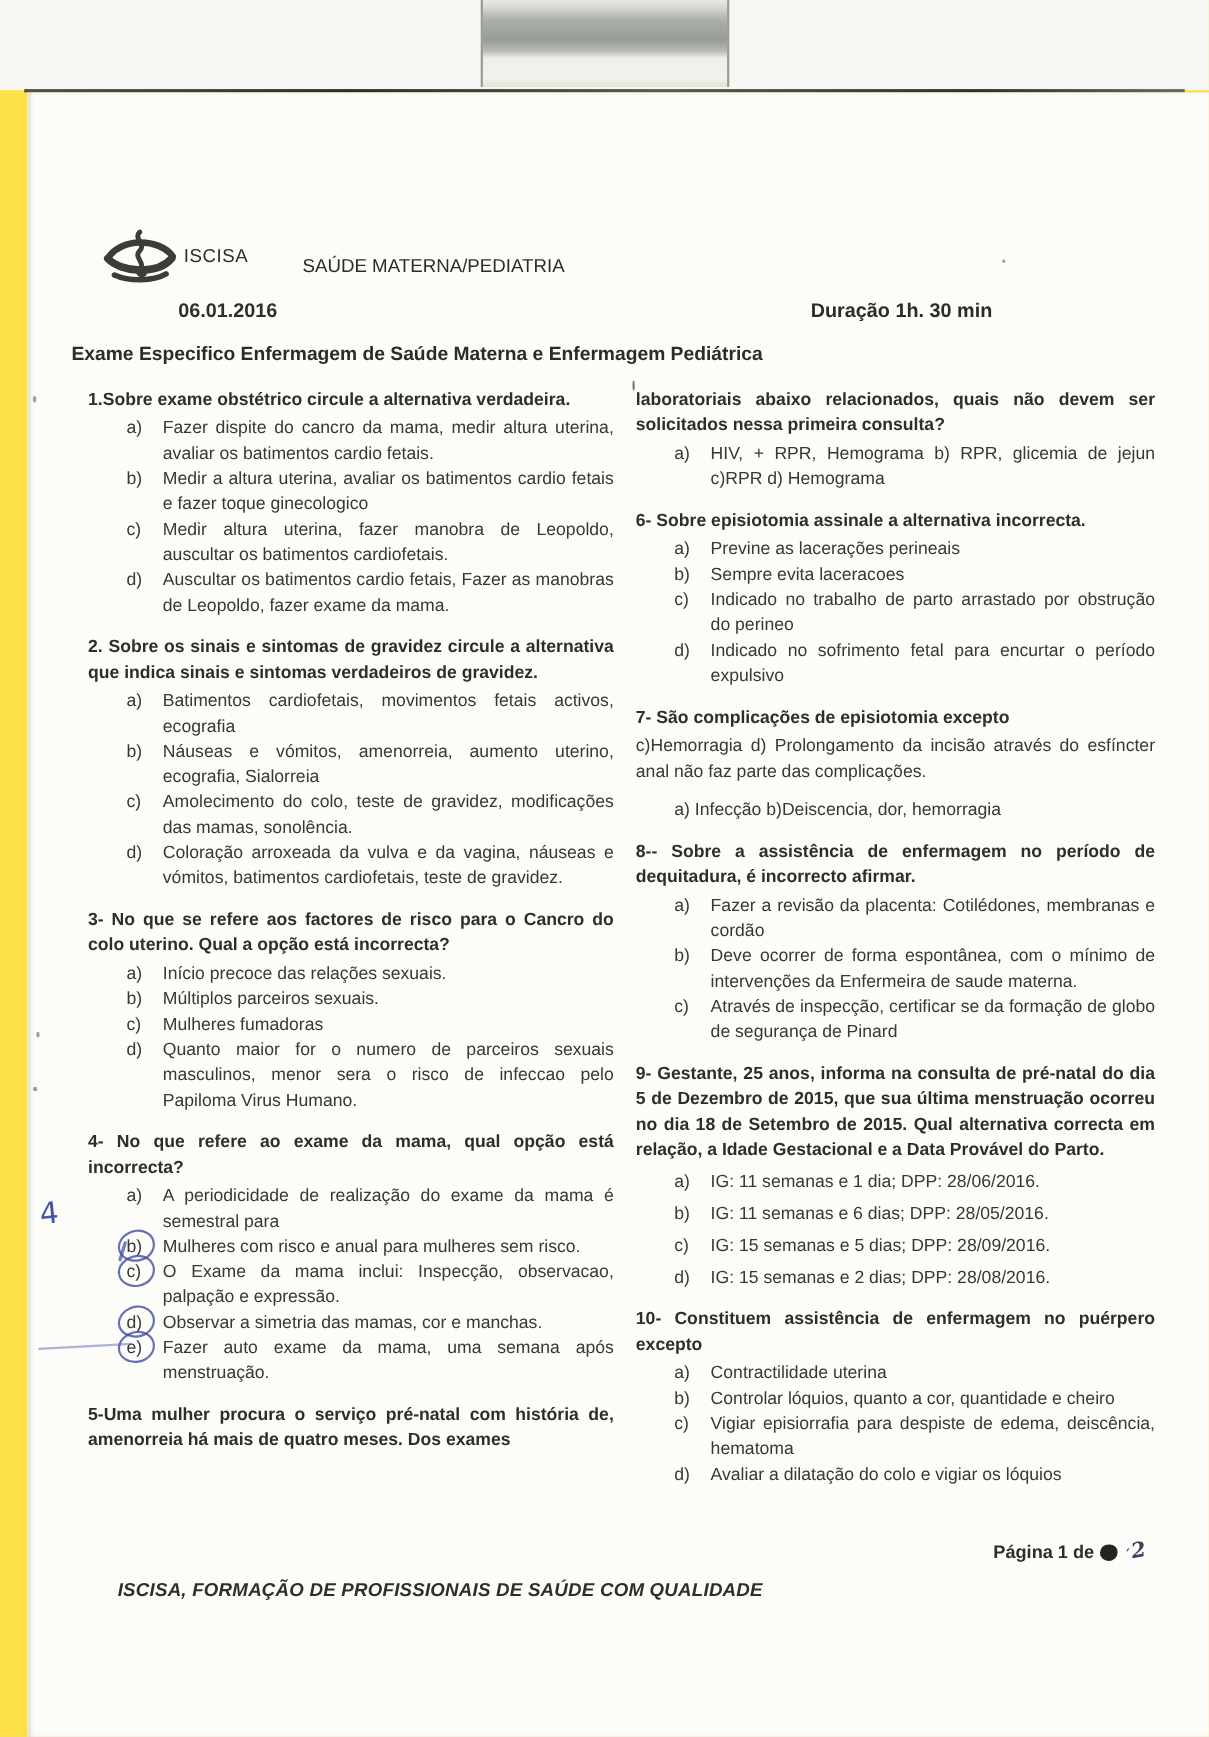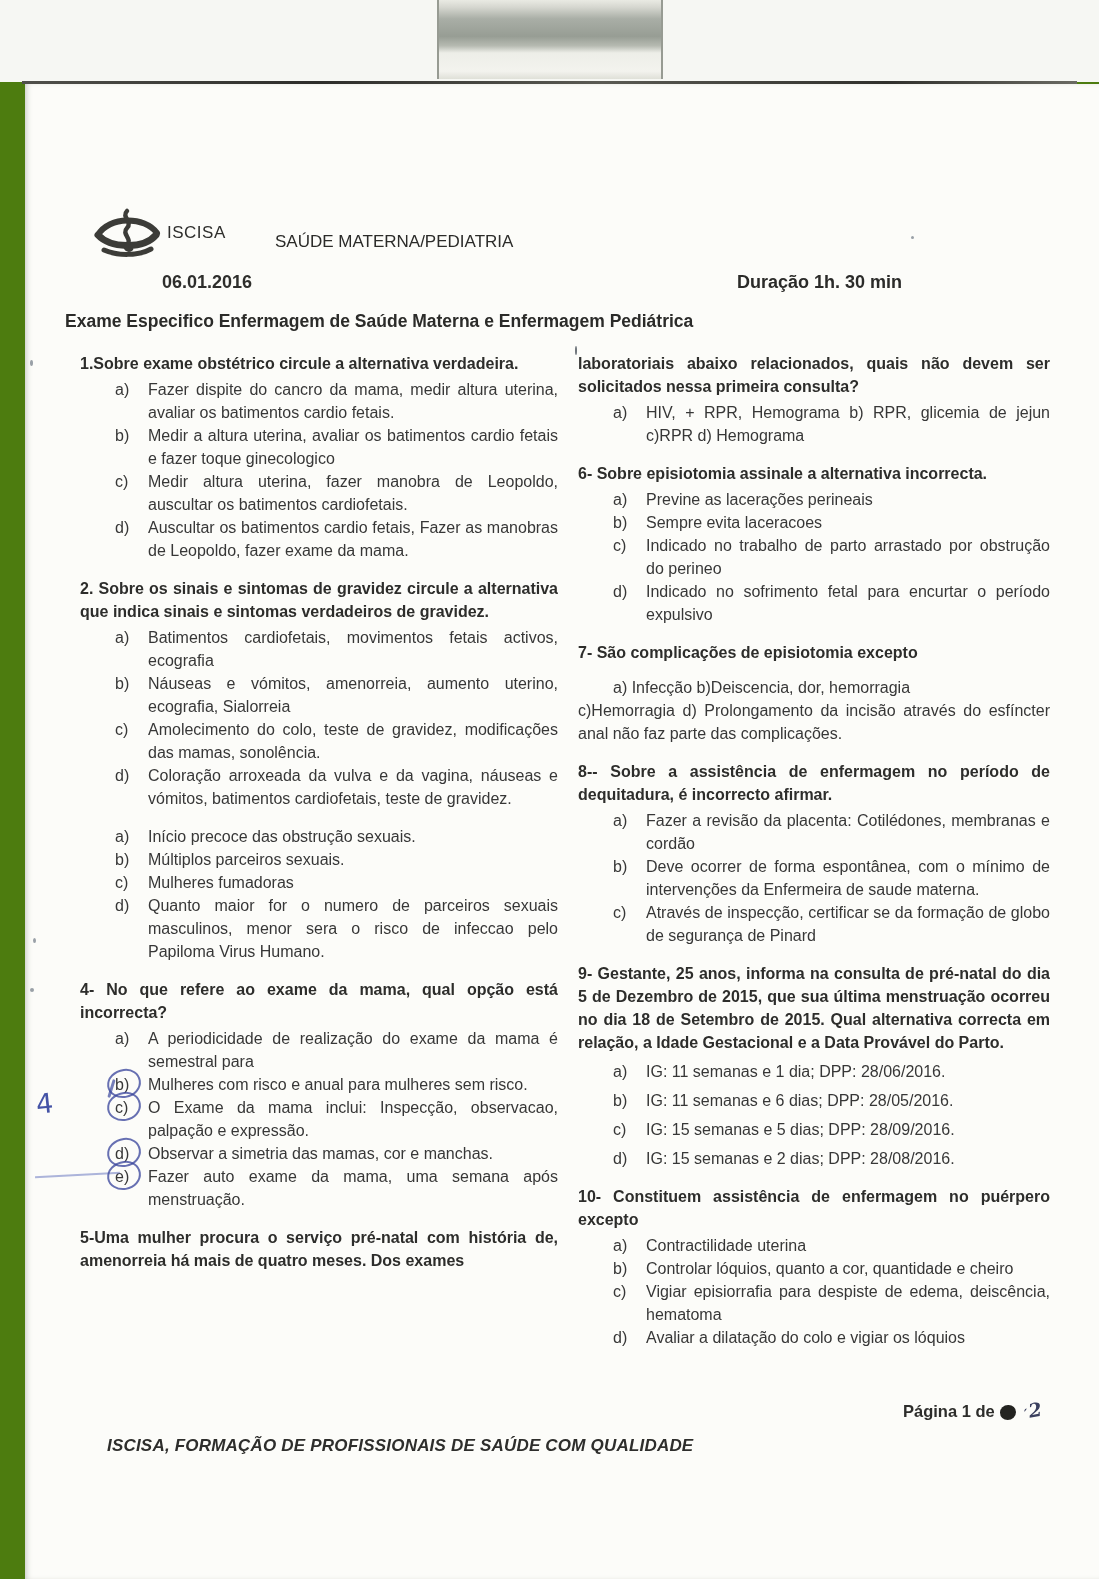--- a/index.html
+++ b/index.html
@@ -1,16 +1,16 @@
 <!DOCTYPE html>
 <html><head>
 <meta charset="utf-8">
 <style>
   html,body{margin:0;padding:0;background:#d9dcd5;}
-  .scan{position:relative;width:1099px;height:1579px;margin:0 auto;background:#4d7c0f;
+  .scan{position:relative;width:1099px;height:1579px;margin:0 auto;background:#fde047;
         font-family:"Liberation Sans",sans-serif;color:#373737;overflow:hidden;}
   
   .scanner-top{position:absolute;left:0;top:0;width:1099px;height:82px;background:#f6f7f3;}
   .paper-tab{position:absolute;left:437px;top:0;width:222px;height:79px;
       background:linear-gradient(180deg,#e9eae3 0%,#d6d7d0 9%,#a9aea6 24%,#979d94 46%,#b6bab1 58%,#edeee8 67%,#f3f3ee 90%,#dfe0d8 100%);
       border-left:2px solid #979b92;border-right:2px solid #979b92;}
   .page-edge-top{position:absolute;left:22px;top:81px;width:1055px;height:3px;
       background:linear-gradient(90deg,#50504b,#2d2d2a 28%,#5a5a53 55%,#30302c 82%,#6a6a63);}
   
   .page{position:absolute;left:25px;top:84px;width:1074px;height:1495px;background:#fcfcf9;
@@ -122,23 +122,24 @@
           <div class="option">
             <span class="opt-label">c)</span>
             <span class="opt-text">Amolecimento do colo, teste de gravidez, modificações das mamas, sonolência.</span>
           </div>
           <div class="option">
             <span class="opt-label">d)</span>
             <span class="opt-text">Coloração arroxeada da vulva e da vagina, náuseas e vómitos, batimentos cardiofetais, teste de gravidez.</span>
           </div>
         </div>
         <div class="question">
-          <div class="option">
-            <span class="opt-label">a)</span>
-            <span class="opt-text">Início precoce das obstrução sexuais.</span>
+          <div class="stem">3- No que se refere aos factores de risco para o Cancro do colo uterino. Qual a opção está incorrecta?</div>
+          <div class="option">
+            <span class="opt-label">a)</span>
+            <span class="opt-text">Início precoce das relações sexuais.</span>
           </div>
           <div class="option">
             <span class="opt-label">b)</span>
             <span class="opt-text">Múltiplos parceiros sexuais.</span>
           </div>
           <div class="option">
             <span class="opt-label">c)</span>
             <span class="opt-text">Mulheres fumadoras</span>
           </div>
           <div class="option">
@@ -195,22 +196,22 @@
             <span class="opt-label">c)</span>
             <span class="opt-text">Indicado no trabalho de parto arrastado por obstrução do perineo</span>
           </div>
           <div class="option">
             <span class="opt-label">d)</span>
             <span class="opt-text">Indicado no sofrimento fetal para encurtar o período expulsivo</span>
           </div>
         </div>
         <div class="question">
           <div class="stem">7- São complicações de episiotomia excepto</div>
+          <div class="inline-opts">c)Hemorragia d) Prolongamento da incisão através do esfíncter anal não faz parte das complicações.</div>
           <div class="inline-opts first">a)  Infecção b)Deiscencia, dor, hemorragia</div>
-          <div class="inline-opts">c)Hemorragia d) Prolongamento da incisão através do esfíncter anal não faz parte das complicações.</div>
         </div>
         <div class="question">
           <div class="stem">8-- Sobre a assistência de enfermagem no período de dequitadura, é incorrecto afirmar.</div>
           <div class="option">
             <span class="opt-label">a)</span>
             <span class="opt-text">Fazer a revisão da placenta: Cotilédones, membranas e cordão</span>
           </div>
           <div class="option">
             <span class="opt-label">b)</span>
             <span class="opt-text">Deve ocorrer de forma espontânea, com o mínimo de intervenções da Enfermeira de saude materna.</span>

